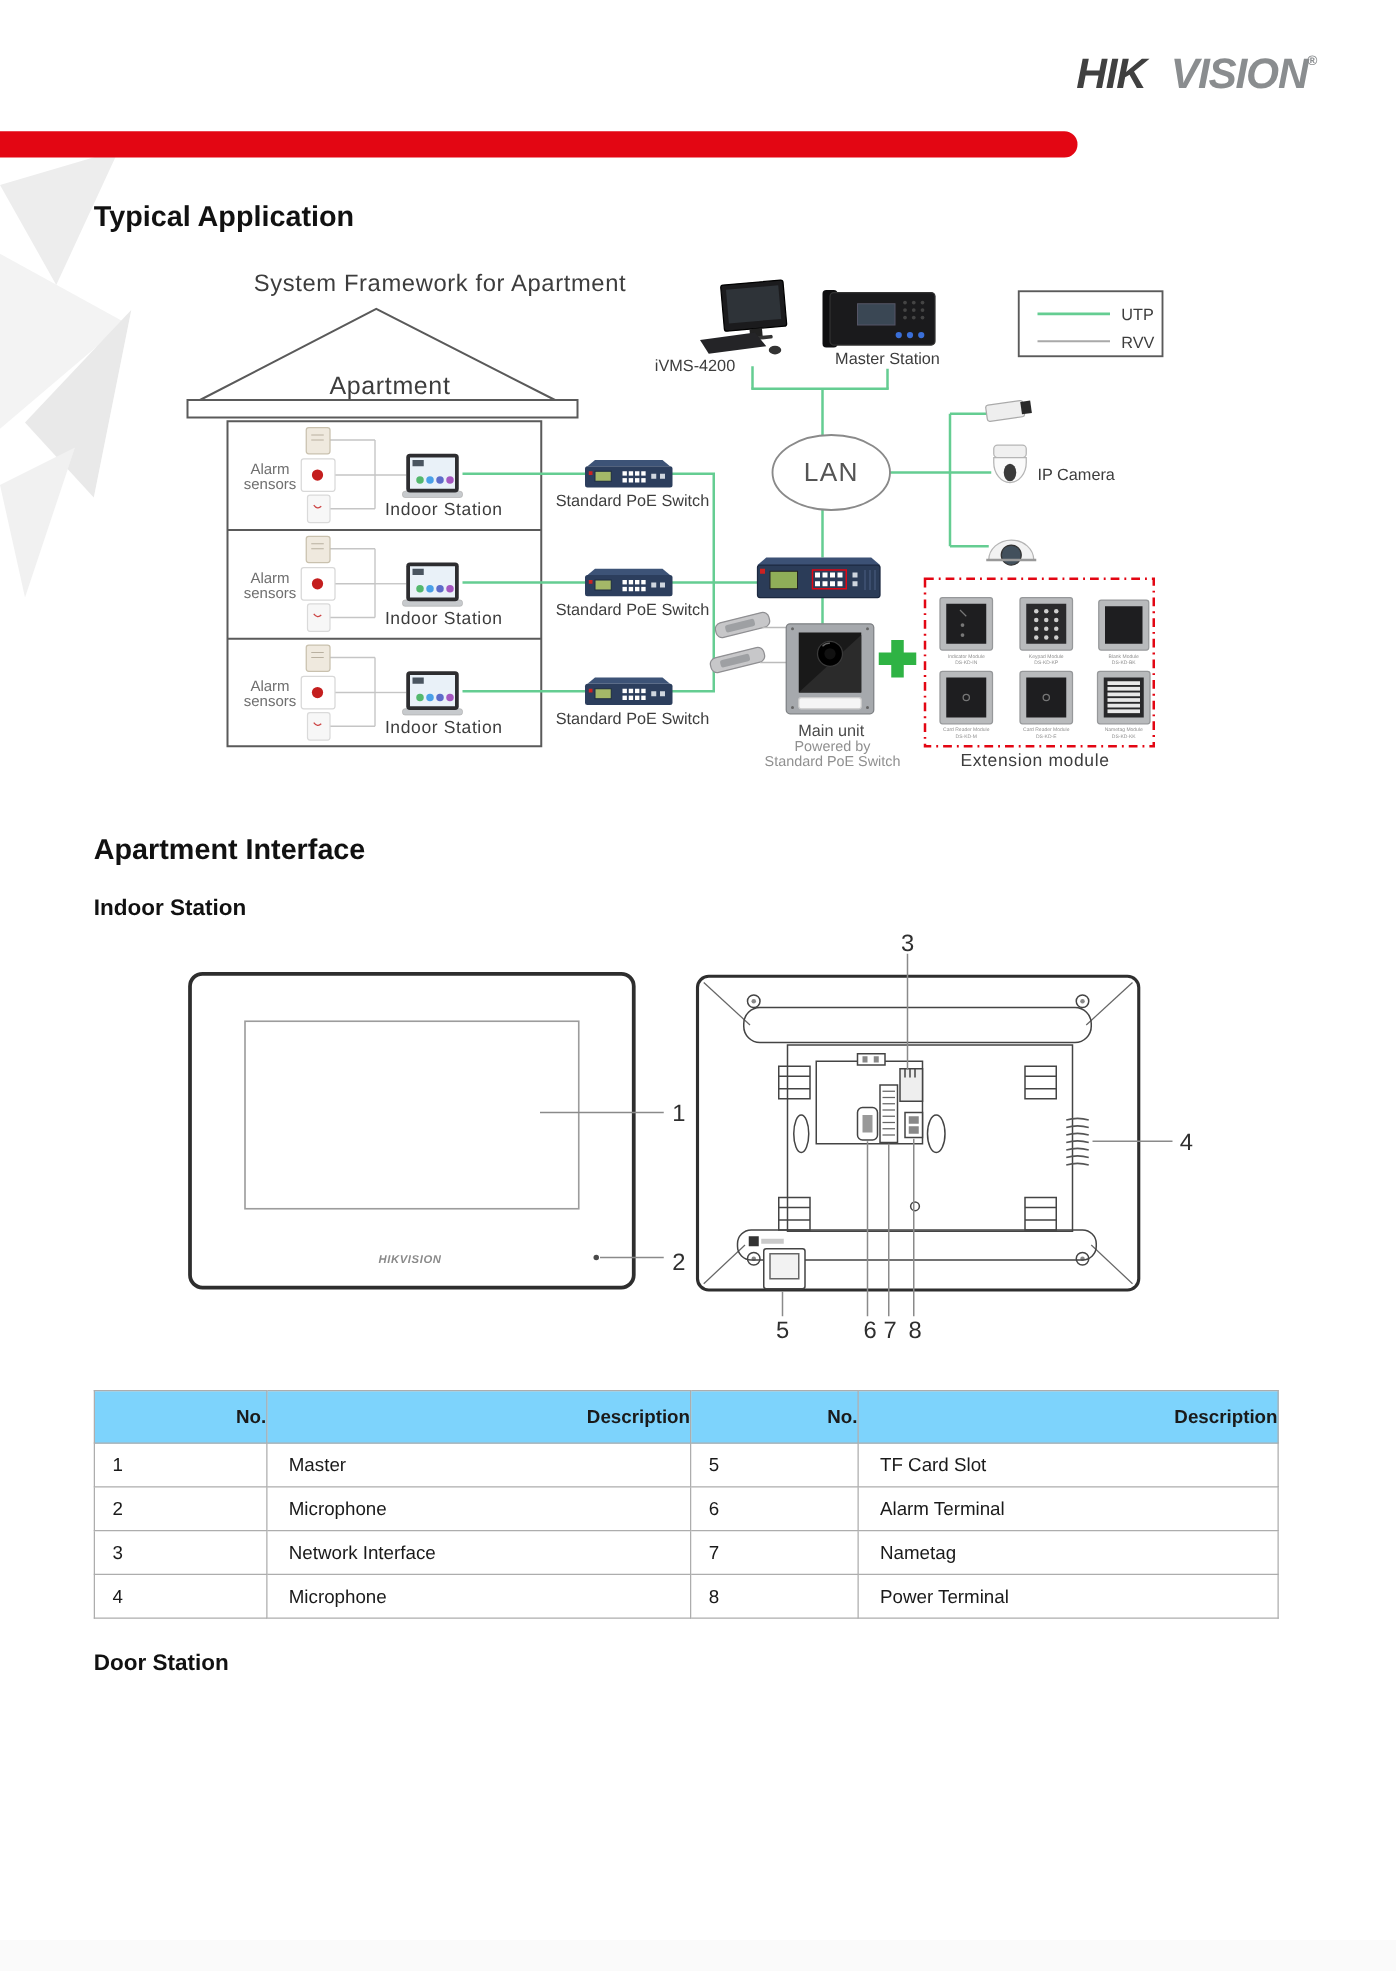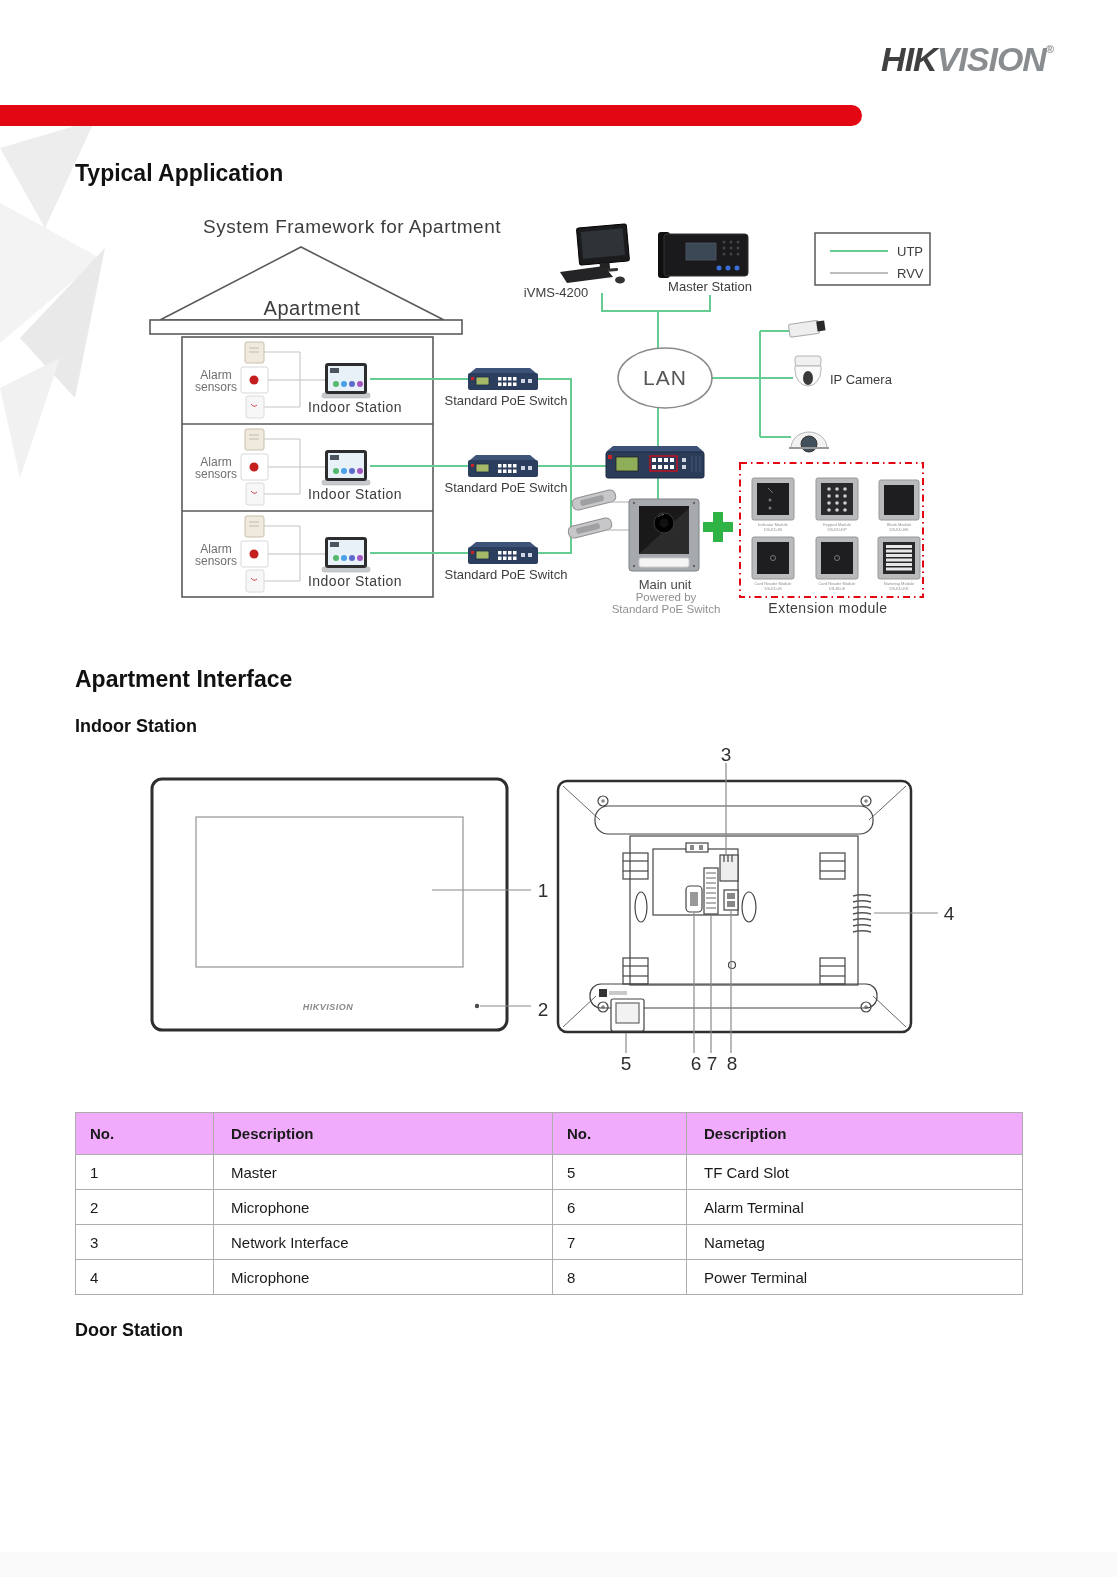--- a/index.html
+++ b/index.html
@@ -1,32 +1,32 @@
 <!DOCTYPE html>
 <html><head>
 <meta charset="utf-8">
 <style>
   html,body{margin:0;padding:0;background:#fff;}
   .page{position:relative;width:1117px;height:1577px;background:#ffffff;overflow:hidden;
         font-family:"Liberation Sans", sans-serif;}
   .abs{position:absolute;}
   .logo{top:40px;right:64px;font-style:italic;font-weight:bold;font-size:34px;letter-spacing:-1px;white-space:nowrap;}
   .logo .hik{color:#404040;}
-  .logo .vision{color:#8a8d8f;}
+  .logo .vision{color:#8a8d8f;margin-left:20px;}
   .logo sup{font-size:11px;color:#8a8d8f;font-style:normal;vertical-align:18px;}
   .redbar{left:0;top:105px;width:862px;height:21px;background:#E30613;border-radius:0 11px 11px 0;}
   .h1{left:75px;font-size:23px;font-weight:bold;color:#111;text-align:center;}
   .h2{left:75px;font-size:18px;font-weight:bold;color:#111;}
   svg{position:absolute;left:0;font-family:"Liberation Sans", sans-serif;}
   .dtxt{fill:#3d3d3d;}
   .gtxt{fill:#6f6f6f;}
   table.iface{position:absolute;left:75px;top:1112px;width:947px;border-collapse:collapse;table-layout:fixed;
       font-size:15px;color:#1a1a1a;}
   table.iface th, table.iface td{border:1px solid #adadad;padding:0 0 0 14px;text-align:left;font-weight:normal;}
-  table.iface thead th{background:#f0abfc;font-weight:bold;height:41px;}
+  table.iface thead th{background:#7dd3fc;font-weight:bold;height:41px;text-align:right;}
   table.iface tbody td{height:34px;background:#fff;}
   table.iface .desc{padding-left:17px;}
   .bottomstrip{left:0;top:1552px;width:100%;height:25px;background:#fafafa;}
 </style>
 </head>
 <body>
 
 <div class="page">
 
   <svg class="abs" style="top:108px" width="250" height="380" viewBox="0 0 250 380">

